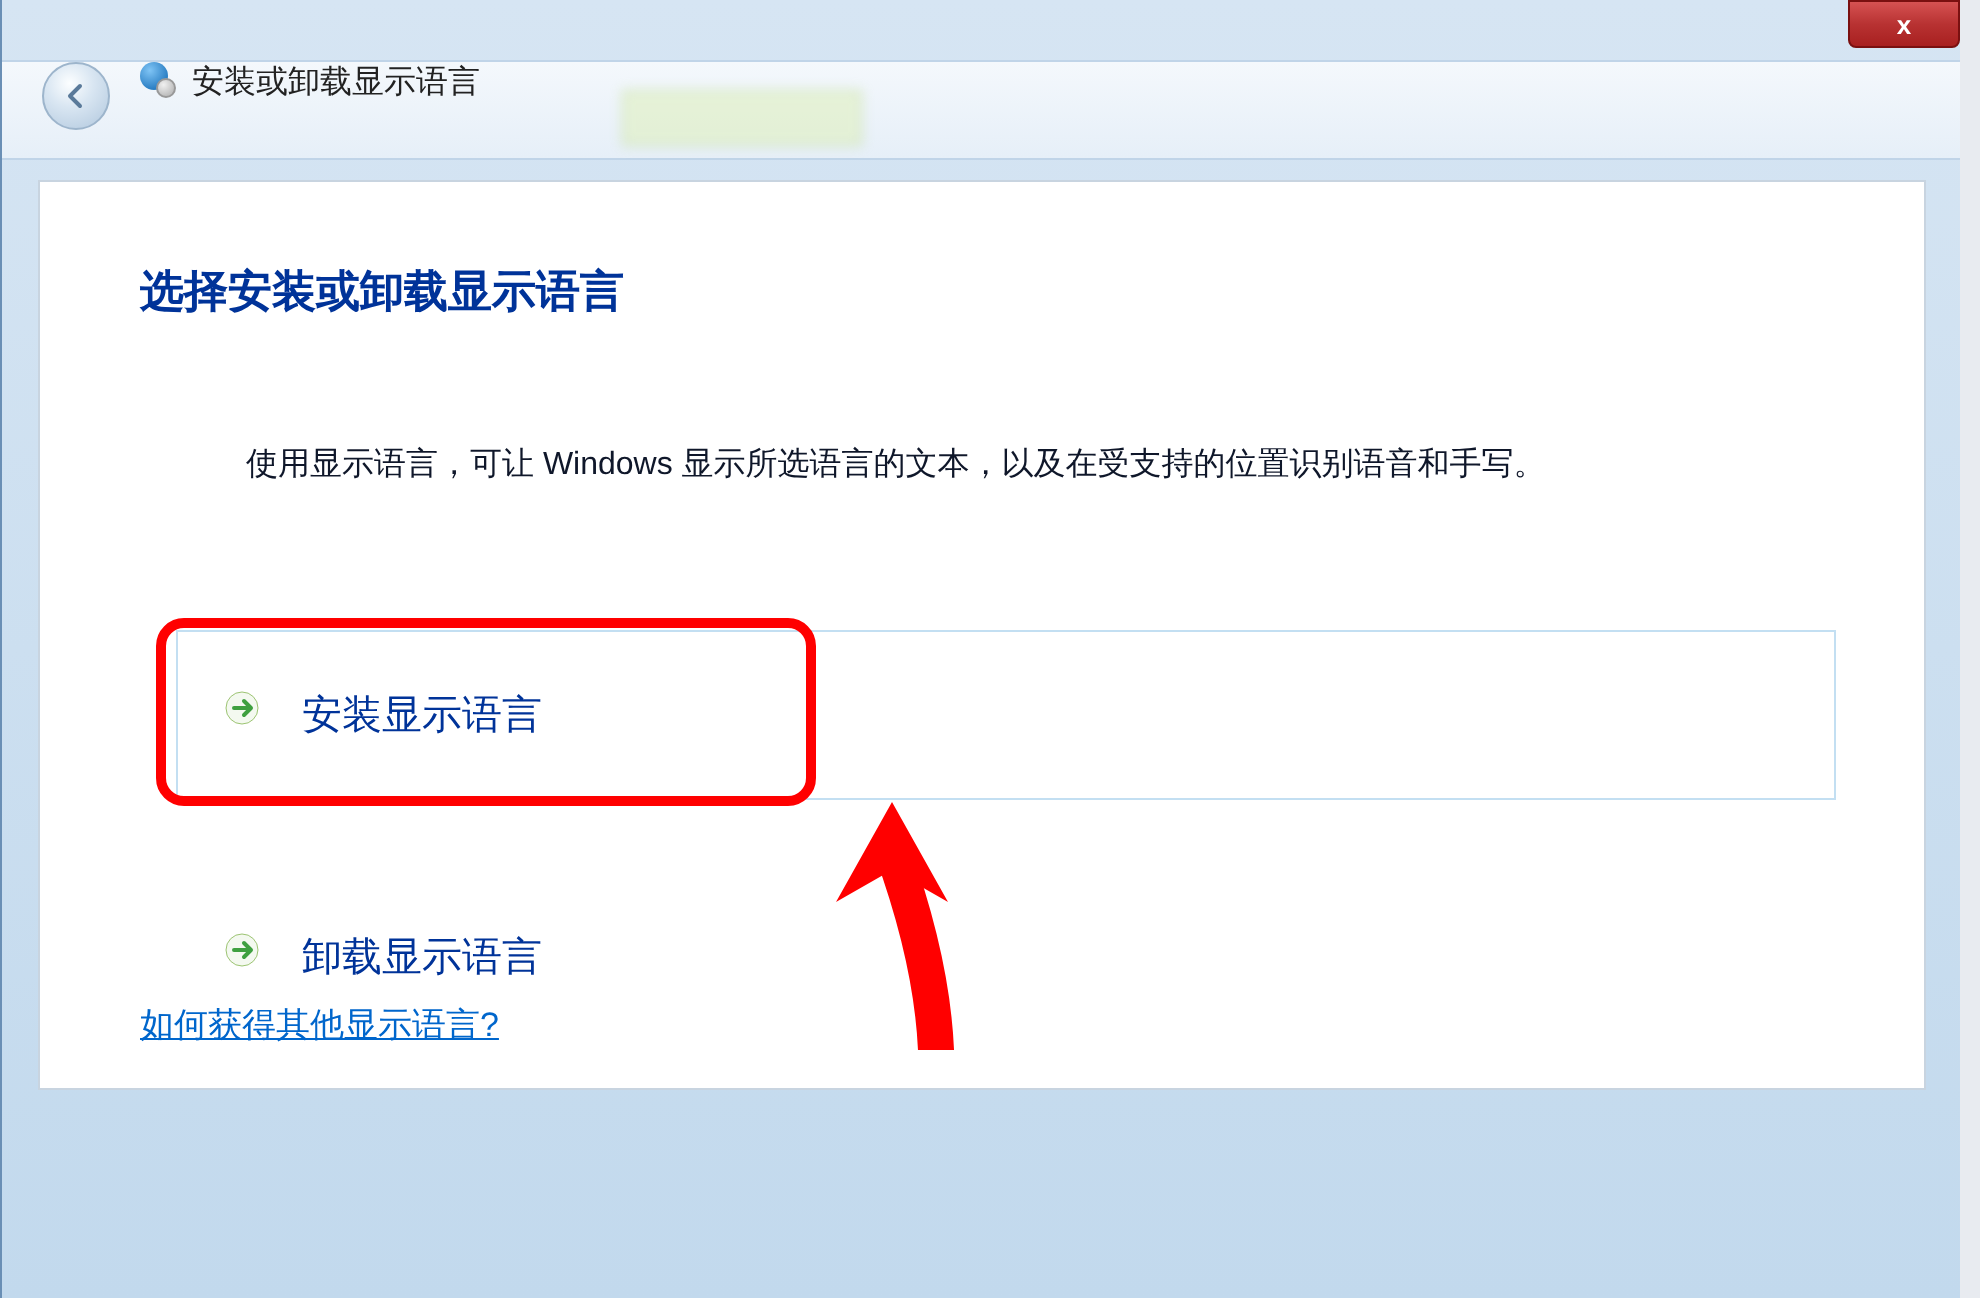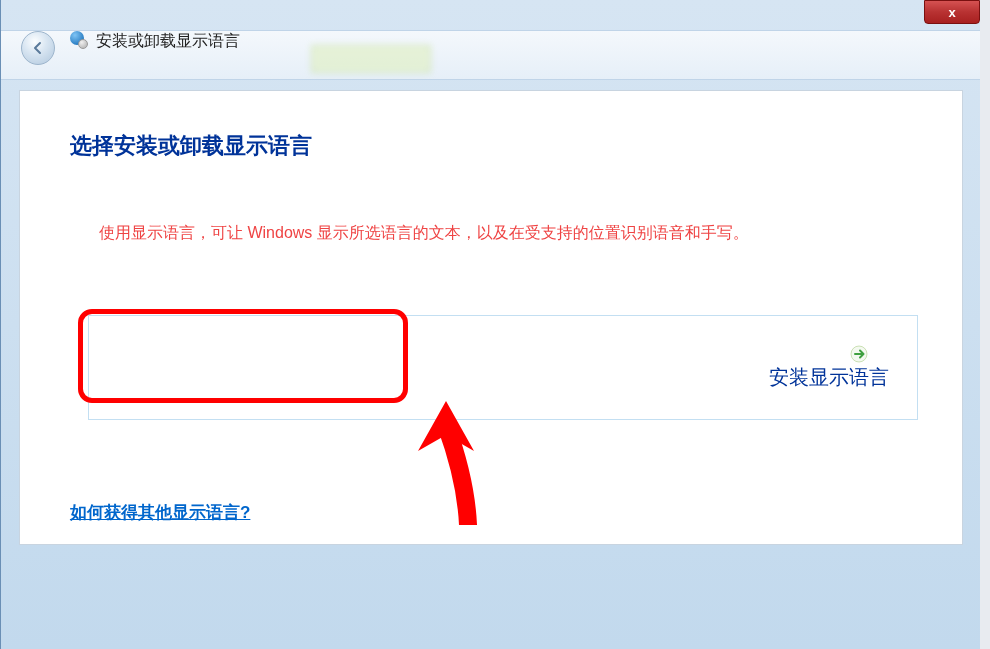--- a/index.html
+++ b/index.html
@@ -116,40 +116,39 @@
       background: white;
       border: 1px solid #c8d4e0;
     }
     .page-title {
       font-size: 22px;
       color: #003399;
       padding: 40px 0 0 50px;
     }
     .description {
       font-size: 16px;
-      color: #ef4444;
-      padding: 60px 50px 0 79px;
+      color: #0f172a;
+      padding: 60px 50px 0 103px;
       line-height: 1.5;
     }
     .option-container {
       position: absolute;
       top: 224px;
       left: 68px;
       width: 830px;
     }
     .option-box-wrapper {
       position: relative;
     }
     .option-box {
       border: 1px solid #c3dff2;
-      padding: 28px 28px 28px 58px;
-      display: flex;
-      align-items: flex-end;
+      padding: 28px 28px 28px 22px;
+      display: flex;
+      align-items: flex-start;
       cursor: pointer;
-      flex-direction: column;
     }
     .option-box.no-border {
       border: 1px solid transparent;
     }
     .highlight-border {
       position: absolute;
       top: -6px;
       left: -10px;
       width: 330px;
       height: 94px;
@@ -181,21 +180,20 @@
       color: #003399;
     }
     .help-link {
       position: absolute;
       bottom: 20px;
       left: 50px;
       font-size: 17px;
       color: #0066cc;
       text-decoration: underline;
       cursor: pointer;
-      font-weight: bold;
     }
   </style>
 </head>
 <body>
 
 <div class="window-frame">
 
   <div class="close-btn">
     <span>x</span>
   </div>
@@ -232,17 +230,28 @@
               <circle cx="9" cy="9" r="8" fill="#f4f9f0" stroke="#9cc472" stroke-width="0.5"></circle>
               <path d="M5 9 L13 9 M10 5.5 L13.5 9 L10 12.5" stroke="#3fa040" stroke-width="2" fill="none" stroke-linecap="round" stroke-linejoin="round"></path>
             </svg>
           </div>
           <span class="option-label">安装显示语言</span>
         </div>
       </div>
 
       <div class="option-spacer"></div>
 
+      <div class="option-box-wrapper">
+        <div class="option-box no-border">
+          <div class="arrow-icon">
+            <svg width="18" height="18" viewBox="0 0 18 18">
+              <circle cx="9" cy="9" r="8" fill="#f4f9f0" stroke="#9cc472" stroke-width="0.5"></circle>
+              <path d="M5 9 L13 9 M10 5.5 L13.5 9 L10 12.5" stroke="#3fa040" stroke-width="2" fill="none" stroke-linecap="round" stroke-linejoin="round"></path>
+            </svg>
+          </div>
+          <span class="option-label">卸载显示语言</span>
+        </div>
+      </div>
     </div>
 
     <a class="help-link">如何获得其他显示语言?</a>
   </div>
 </div>
 
 </body></html>

